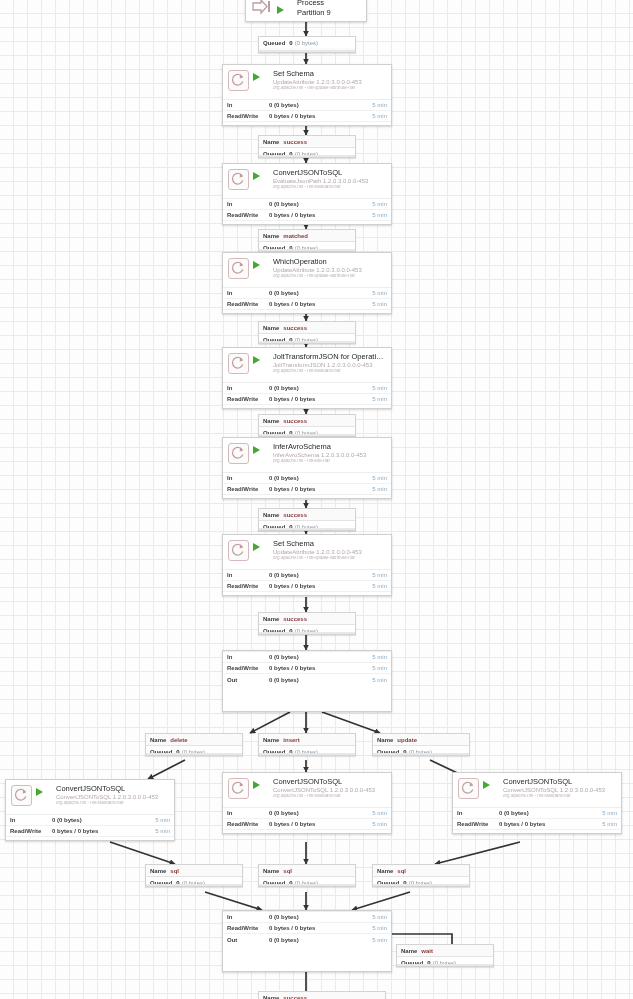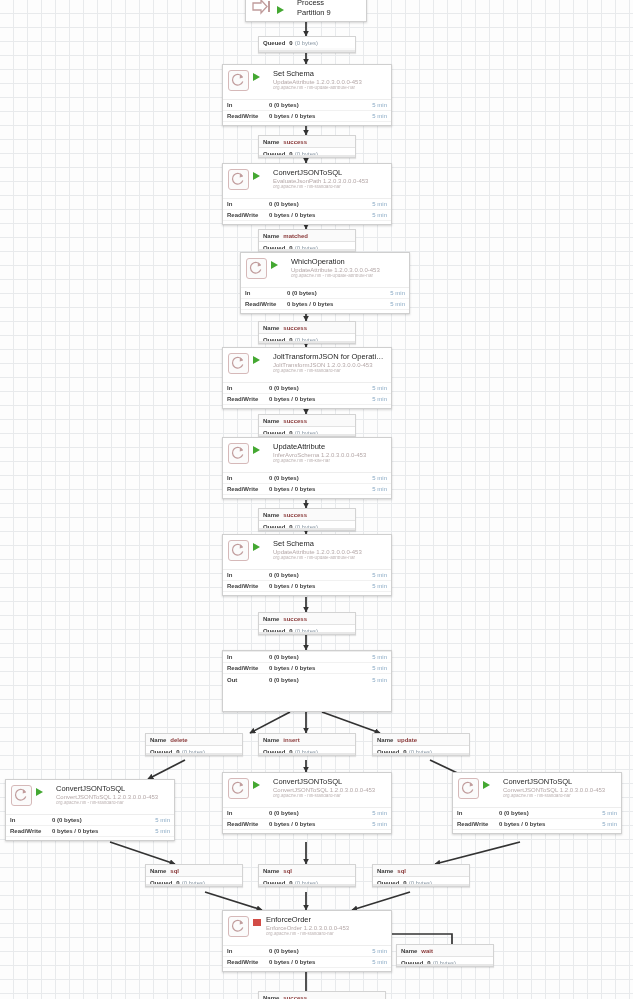--- a/index.html
+++ b/index.html
@@ -348,21 +348,21 @@
       <span class="val">matched</span>
     </div>
     <div class="conn-q">
       <b>Queued</b>
       <span class="num">0</span>
       <span class="bytes">(0 bytes)</span>
     </div>
     <div class="conn-bar"></div>
   </div>
 
-  <div class="proc" style="left:240px; top:252px; width:170px; height:62px;">
+  <div class="proc" style="left:222px; top:252px; width:170px; height:62px;">
     <div class="proc-head">
       <span class="proc-icon">
         <svg width="17" height="17" viewBox="0 0 17 17">
           <path d="M13.5,6.3 A5.3,5.3 0 1 0 13.8,10.5" fill="none" stroke="#c09c9c" stroke-width="1.2"></path>
           <path d="M11,3.2 L14,6.4 L10.7,7.6 Z" fill="#c09c9c"></path>
         </svg>
       </span>
       <span class="run-status running"></span>
       <span class="proc-titles">
         <span class="proc-name" style="display:block">WhichOperation</span>
@@ -454,21 +454,21 @@
   <div class="proc" style="left:222px; top:437px; width:170px; height:62px;">
     <div class="proc-head">
       <span class="proc-icon">
         <svg width="17" height="17" viewBox="0 0 17 17">
           <path d="M13.5,6.3 A5.3,5.3 0 1 0 13.8,10.5" fill="none" stroke="#c09c9c" stroke-width="1.2"></path>
           <path d="M11,3.2 L14,6.4 L10.7,7.6 Z" fill="#c09c9c"></path>
         </svg>
       </span>
       <span class="run-status running"></span>
       <span class="proc-titles">
-        <span class="proc-name" style="display:block">UpdateAttribute</span>
+        <span class="proc-name" style="display:block">InferAvroSchema</span>
         <span class="proc-type" style="display:block">InferAvroSchema 1.2.0.3.0.0.0-453</span>
         <span class="proc-bundle" style="display:block">org.apache.nifi - nifi-kite-nar</span>
       </span>
     </div>
     <div class="stats">
       <div class="stat-row">
         <span class="stat-label">In</span>
         <span class="stat-value">0 (0 bytes)</span>
         <span class="stat-time">5 min</span>
       </div>
@@ -745,34 +745,20 @@
     </div>
     <div class="conn-q">
       <b>Queued</b>
       <span class="num">0</span>
       <span class="bytes">(0 bytes)</span>
     </div>
     <div class="conn-bar"></div>
   </div>
 
   <div class="proc" style="left:222px; top:910px; width:170px; height:62px;">
-    <div class="proc-head">
-      <span class="proc-icon">
-        <svg width="17" height="17" viewBox="0 0 17 17">
-          <path d="M13.5,6.3 A5.3,5.3 0 1 0 13.8,10.5" fill="none" stroke="#c09c9c" stroke-width="1.2"></path>
-          <path d="M11,3.2 L14,6.4 L10.7,7.6 Z" fill="#c09c9c"></path>
-        </svg>
-      </span>
-      <span class="run-status stopped"></span>
-      <span class="proc-titles">
-        <span class="proc-name" style="display:block">EnforceOrder</span>
-        <span class="proc-type" style="display:block">EnforceOrder 1.2.0.3.0.0.0-453</span>
-        <span class="proc-bundle" style="display:block">org.apache.nifi - nifi-standard-nar</span>
-      </span>
-    </div>
     <div class="stats">
       <div class="stat-row">
         <span class="stat-label">In</span>
         <span class="stat-value">0 (0 bytes)</span>
         <span class="stat-time">5 min</span>
       </div>
       <div class="stat-row">
         <span class="stat-label">Read/Write</span>
         <span class="stat-value">0 bytes / 0 bytes</span>
         <span class="stat-time">5 min</span>

